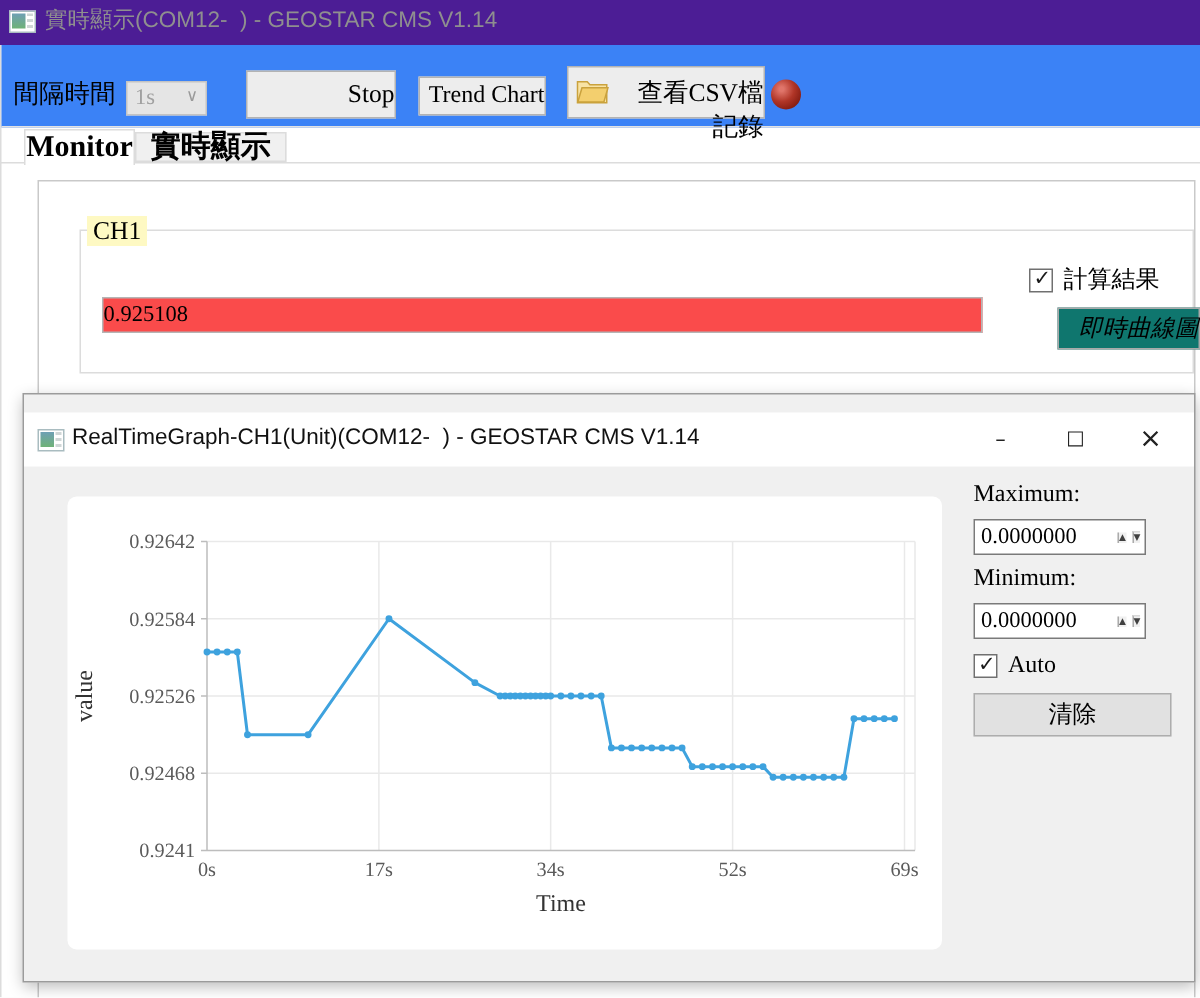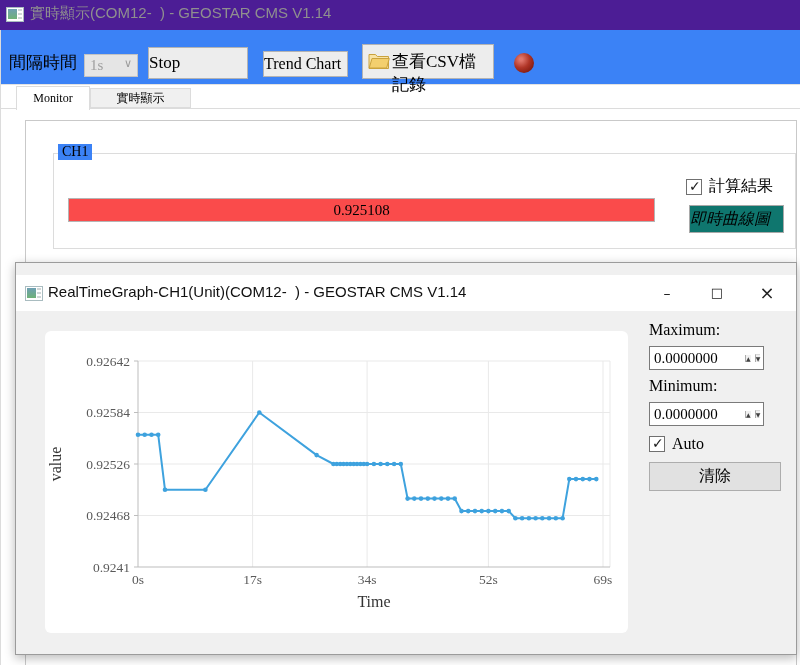--- a/index.html
+++ b/index.html
@@ -14,40 +14,40 @@
   .appicon .pane { position:absolute; left:1px; top:1px; width:9px; height:10px; background:linear-gradient(180deg,#6e9fb4,#6fb277); }
   .appicon .strip { position:absolute; left:11px; top:1px; width:4px; height:10px; background:repeating-linear-gradient(180deg,#cfd6d6 0 2px,#ffffff 2px 4px); }
   .main-title { position:absolute; left:30px; top:4px; font-size:15px; color:#8f8f8f; white-space:pre; }
   .left-edge { position:absolute; left:0; top:30px; width:1px; height:635px; background:#dcdcdc; }
 
   .toolbar { position:absolute; left:1px; top:30px; width:799px; height:55px; background:#3b82f6; border-bottom:1px solid #e2e2e2; }
   .interval-label { position:absolute; left:8px; top:21px; font-size:17px; }
   .combo { position:absolute; left:83px; top:24px; width:54px; height:23px; background:#e5e5e5; border:1px solid #c3c3c3; color:#a0a0a0; font-size:15px; }
   .combo .val { position:absolute; left:5px; top:2px; }
   .combo .chev { position:absolute; right:5px; top:2px; font-size:11px; color:#9a9a9a; }
-  .btn { position:absolute; background:#ededed; border:1px solid #b3b3b3; font-family:"Liberation Serif","DejaVu Serif",serif; font-size:17px; color:#000; text-align:left; }
+  .btn { position:absolute; background:#ededed; border:1px solid #b3b3b3; font-family:"Liberation Serif","DejaVu Serif",serif; font-size:17px; color:#000; text-align:right;margin-left:16px; }
   .btn-stop  { left:147px; top:17px; width:100px; height:32px; }
   .btn-trend { left:262px; top:21px; width:85px;  height:26px; font-size:16px; }
   .btn-csv   { left:361px; top:14px; width:132px; height:35px; font-size:17px;padding-left:16px; }
   .btn-csv .foldericon { position:absolute; left:5px; top:7px; width:22px; height:18px; }
   .btn-csv .csv-label { position:absolute; left:29px; top:5px; }
   .sphere { position:absolute; left:513px; top:23px; width:20px; height:20px; border-radius:50%;
             background:radial-gradient(circle at 35% 32%, #e0756a 8%, #b03527 45%, #7a170d 85%); }
 
   .tabline { position:absolute; left:0; top:108px; width:800px; height:1px; background:#dcdcdc; }
-  .tab { position:absolute; font-size:12px; text-align:center; }
+  .tab { position:absolute; font-size:20px; text-align:center;font-weight:bold; }
   .tab-active { left:16px; top:86px; width:74px; height:24px; background:#fff; border:1px solid #dcdcdc; border-bottom:none; z-index:2; line-height:22px; }
   .tab-inactive { left:90px; top:88px; width:101px; height:20px; background:#f0f0f0; border:1px solid #dcdcdc; line-height:18px; }
 
   .panel { position:absolute; left:25px; top:120px; width:772px; height:550px; background:#fff; border:1px solid #c9c9c9; }
 
   .groupbox { position:absolute; left:27px; top:32px; width:743px; height:96px; border:1px solid #dcdcdc; }
-  .groupbox-label { position:absolute; left:4px; top:-10px; background:#3b82f6; padding:0 4px; font-size:14px; }
+  .groupbox-label { position:absolute; left:4px; top:-10px; background:#fef9c3; padding:0 4px; font-size:17px; }
   .value-bar { position:absolute; left:14px; top:44px; width:587px; height:24px; border:1px solid #b5b5b5;
-               text-align:center; font-size:15px; line-height:22px; color:#000; }
+               font-size:15px; line-height:22px; color:#000; }
   .checkrow { position:absolute; display:flex; align-items:center; gap:7px; font-size:16px; }
   .calc-row { left:632px; top:22px; }
   .checkbox { width:16px; height:16px; background:#fff; border:1px solid #707070; position:relative; }
   .checkbox .mark { position:absolute; left:2px; top:-2px; font-size:14px; color:#1a1a1a; font-family:"DejaVu Sans",sans-serif; }
   .btn-curve { left:635px; top:51px; width:95px; height:28px; background:#0f766e; border:1px solid #a9a9a9; font-size:16px;font-style:italic; }
 
   
   .graph-window { position:absolute; left:15px; top:262px; width:782px; height:393px; background:#f0f0f0;
                   border:1px solid #9b9b9b; box-shadow:0 3px 10px rgba(0,0,0,0.28); z-index:10; }
   .graph-titlebar { position:absolute; left:0; top:0; width:100%; height:36px; background:#fff;margin-top:12px; }

